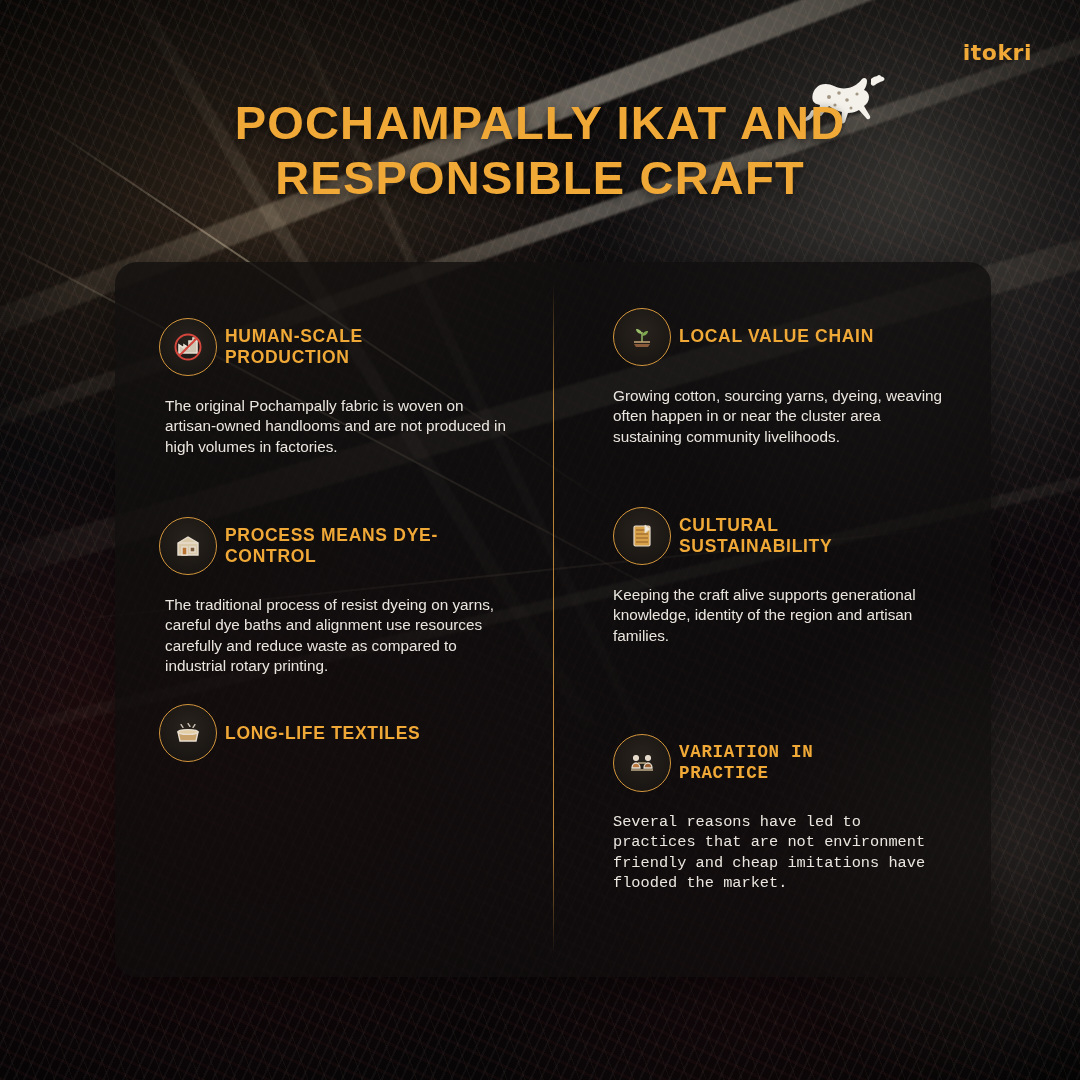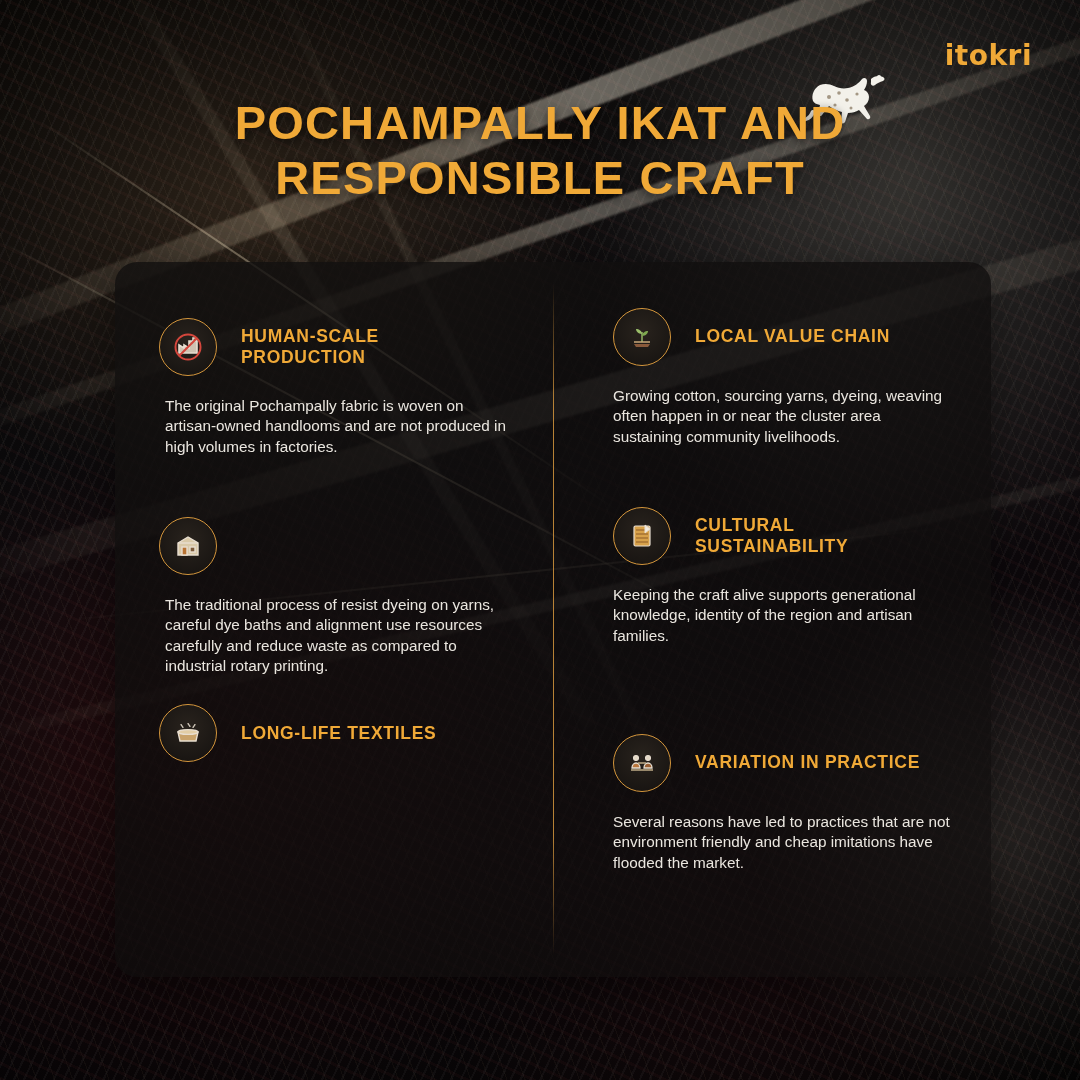--- a/index.html
+++ b/index.html
@@ -52,21 +52,21 @@
   .beam.b6 { left: 260px; top: -60px; width: 950px; height: 10px; transform: rotate(64deg); opacity:.22; }
   .thread {
     position: absolute; height: 1.5px;
     background: linear-gradient(90deg, rgba(255,235,200,0), rgba(255,235,200,0.55), rgba(255,235,200,0));
     transform-origin: left top;
   }
 
   
   .logo {
     position: absolute; top: 42px; right: 48px;
-    color: #f0a937; font-weight: 700; font-size: 28px;
+    color: #f0a937; font-weight: 700; font-size: 22px;
     letter-spacing: .5px; line-height: 1;
     font-family: "DejaVu Sans", sans-serif;
   }
   .leopard {
     position: absolute; top: 55px; right: 175px;
     width: 110px; height: 78px;
   }
 
   .title {
     position: absolute; top: 96px; left: 0; right: 0;
@@ -93,21 +93,21 @@
   .panel .divider {
     position: absolute; left: 50%; top: 22px; bottom: 22px; width: 1px;
     background: linear-gradient(180deg, rgba(212,150,60,0) 0%, rgba(212,150,60,.85) 18%, rgba(212,150,60,.85) 82%, rgba(212,150,60,0) 100%);
   }
 
   .cols { display: flex; height: 100%; }
   .col { width: 50%; padding: 44px 40px 20px 44px; }
   .col.right { padding-left: 60px; }
 
   .card { margin-bottom: 8px; }
-  .card-head { display: flex; align-items: center; gap: 24px; }
+  .card-head { display: flex; align-items: center; gap: 8px; }
   .icon-ring {
     width: 58px; height: 58px; border-radius: 50%;
     border: 1.6px solid #d4963c;
     background: radial-gradient(circle at 50% 40%, rgba(42,36,30,.95), rgba(20,17,15,.95));
     display: flex; align-items: center; justify-content: center;
     flex: 0 0 58px;
   }
   .icon-ring svg { display: block; }
   .card-title {
     color: #f0a937;
@@ -129,21 +129,21 @@
   .col.right .card-body { margin-left: 0; }
 
   .card.c1 .card-body, .card.c4 .card-body { margin-bottom: 60px; }
   .card.c2 .card-body { margin-bottom: 28px; }
   .card.c5 .card-body { margin-bottom: 88px; }
   .card.c1 { margin-top: 12px; }
   .card.c4 { margin-top: 2px; }
   .card.c2 { margin-top: 0; }
   .card.c5 { margin-top: 1px; }
   .card.c3 { margin-top: 22px; }
-  .card.c6 { margin-top: 18px; }
+  .card.c6 { margin-top: 18px; font-family: Liberation Mono, monospace; }
 </style>
 </head>
 <body>
 
 <div class="bg">
   <div class="bg-tex"></div>
   <div class="beam b1"></div>
   <div class="beam b2"></div>
   <div class="beam b3"></div>
   <div class="beam b4"></div>
@@ -203,20 +203,21 @@
           <span class="icon-ring">
             <svg width="34" height="34" viewBox="0 0 34 34">
               <g stroke="#e8ded0" stroke-width="1.4" fill="none">
                 <path d="M7 14l10-6 10 6v12H7z" fill="#d9c9a8"></path>
                 <rect x="11" y="18" width="5" height="8" fill="#b87333"></rect>
                 <rect x="19" y="18" width="5" height="5" fill="#7d5b3a"></rect>
                 <path d="M7 14h20"></path>
               </g>
             </svg>
           </span>
+          <div class="card-title">PROCESS MEANS DYE-CONTROL</div>
         </div>
         <div class="card-body">The traditional process of resist dyeing on yarns, careful dye baths and alignment use resources carefully and reduce waste as compared to industrial rotary printing.</div>
       </div>
 
       <div class="card c3">
         <div class="card-head">
           <span class="icon-ring">
             <svg width="34" height="34" viewBox="0 0 34 34">
               <g fill="none" stroke="#e8ded0" stroke-width="1.4">
                 <path d="M10 8c0 2 2 2 2 4M17 7c0 2 2 2 2 4M24 8c0 2-2 2-2 4" opacity=".85"></path>

